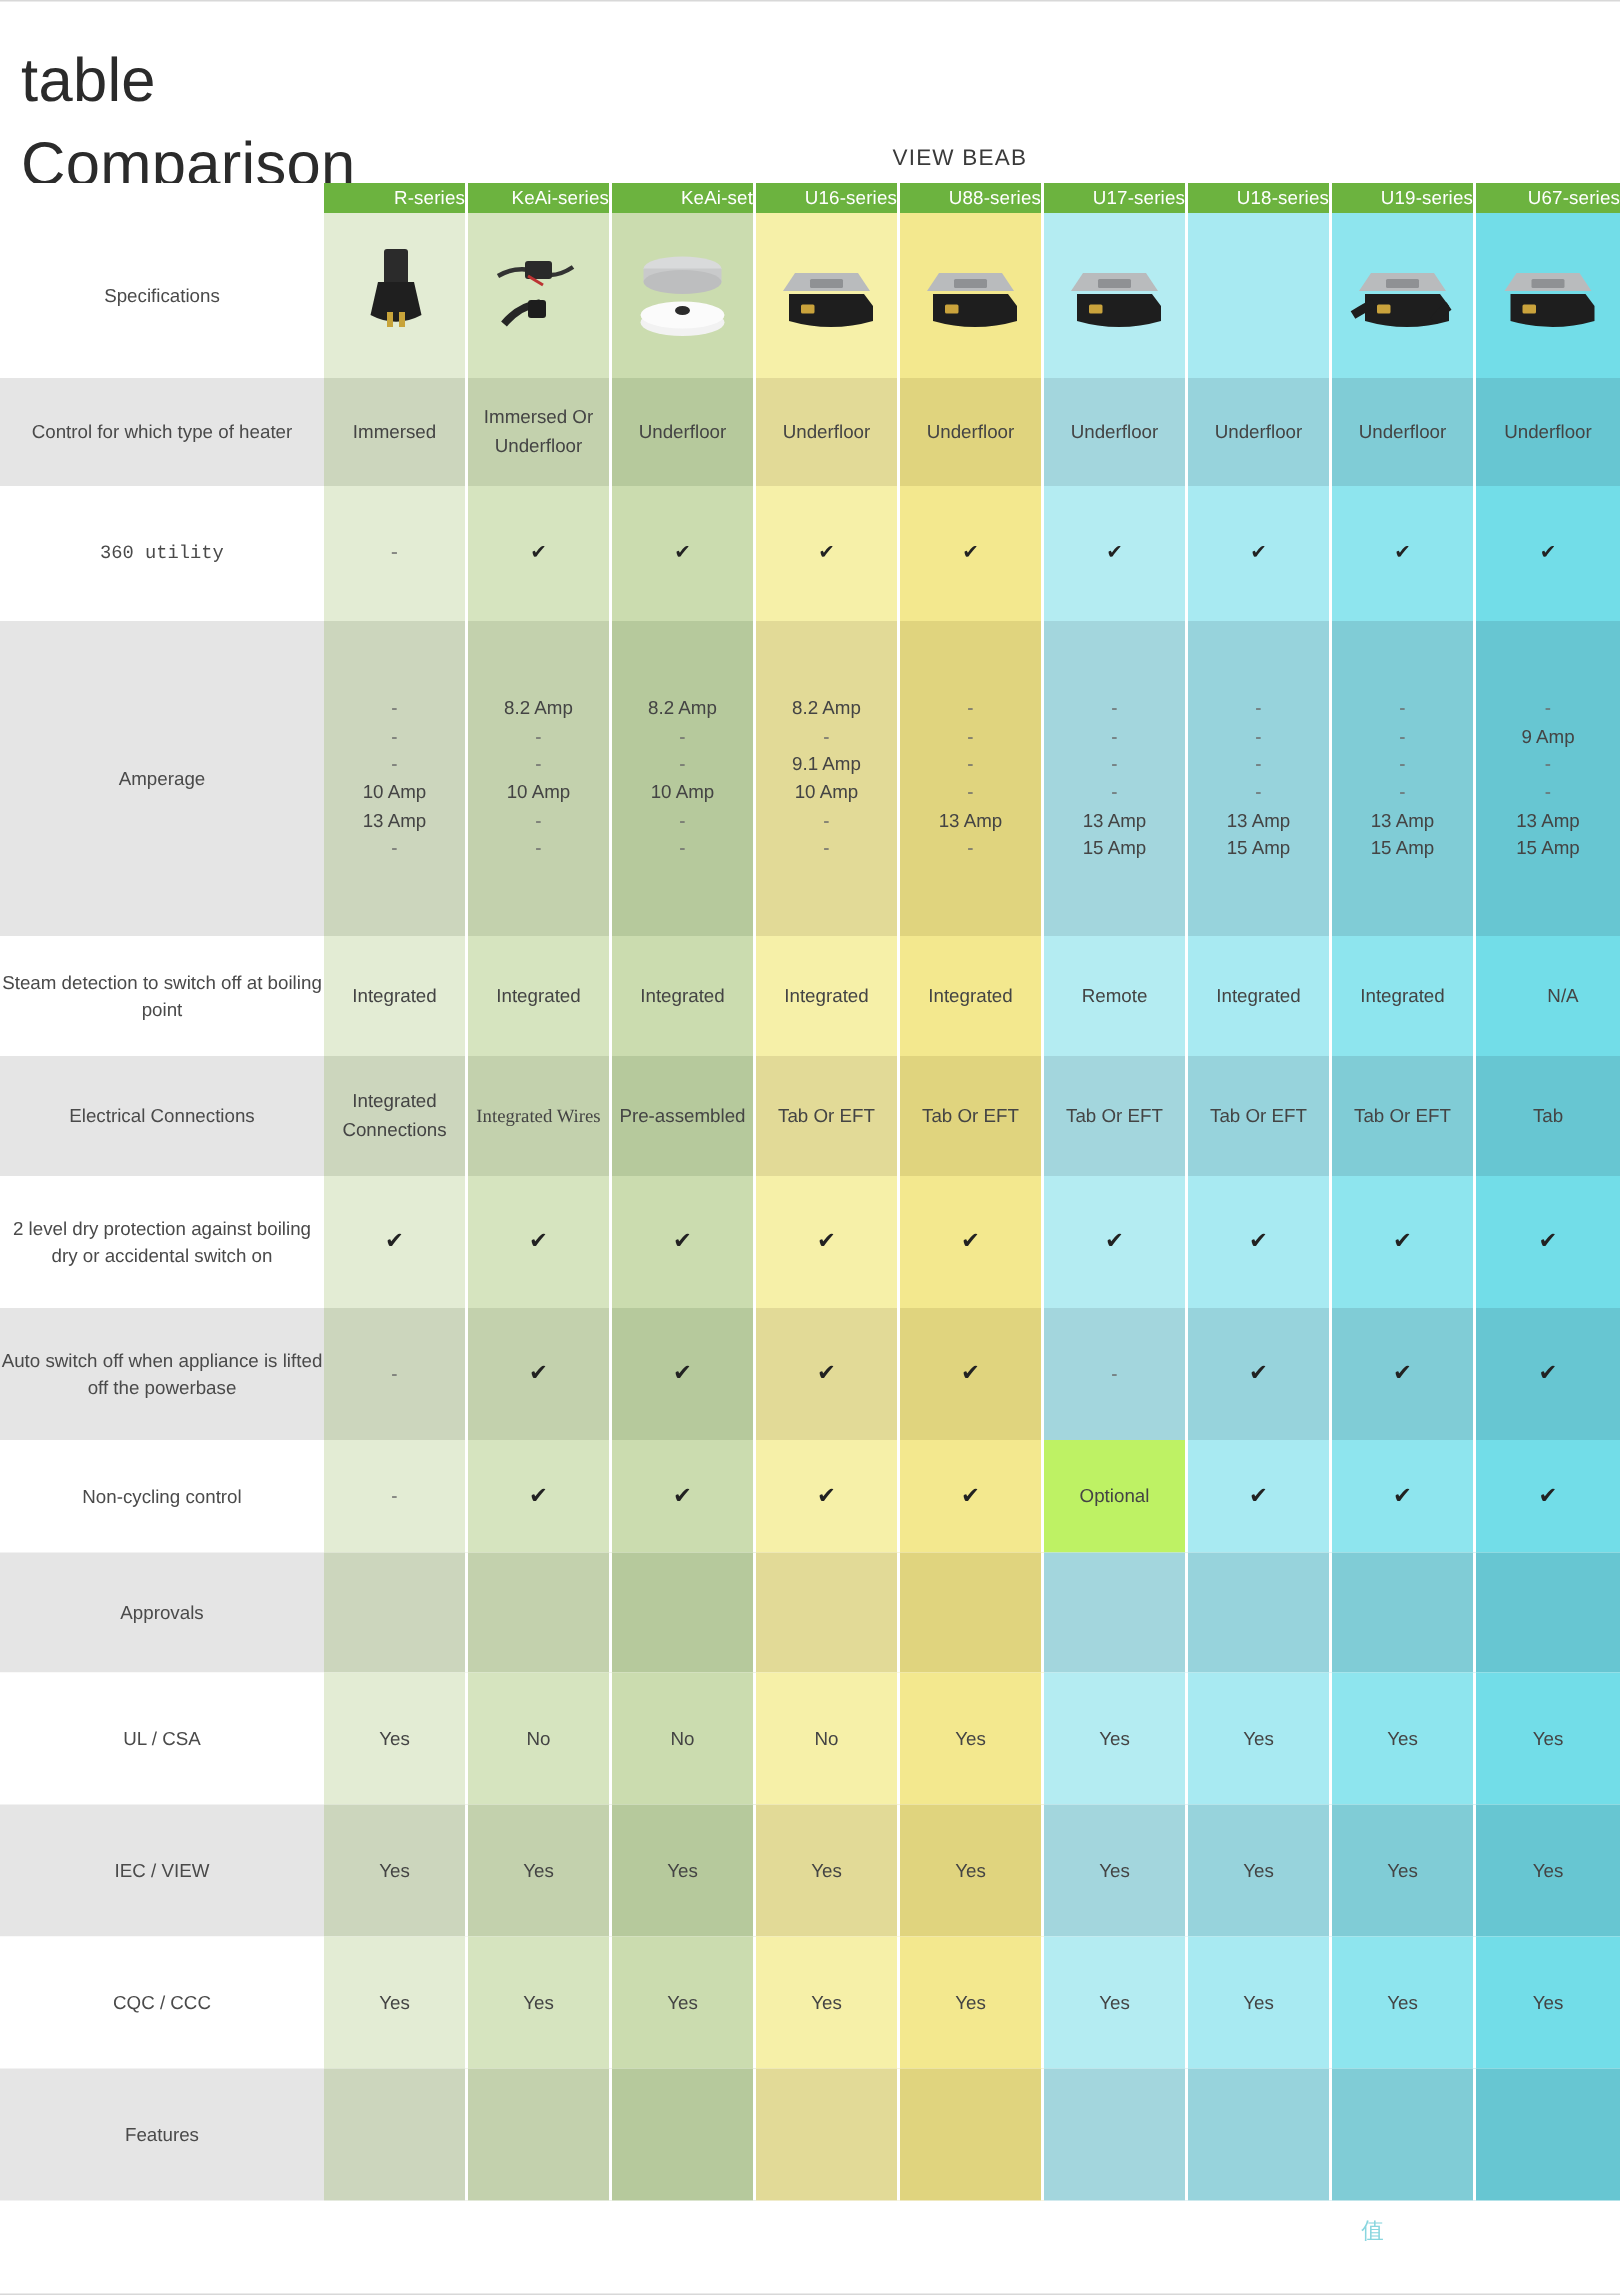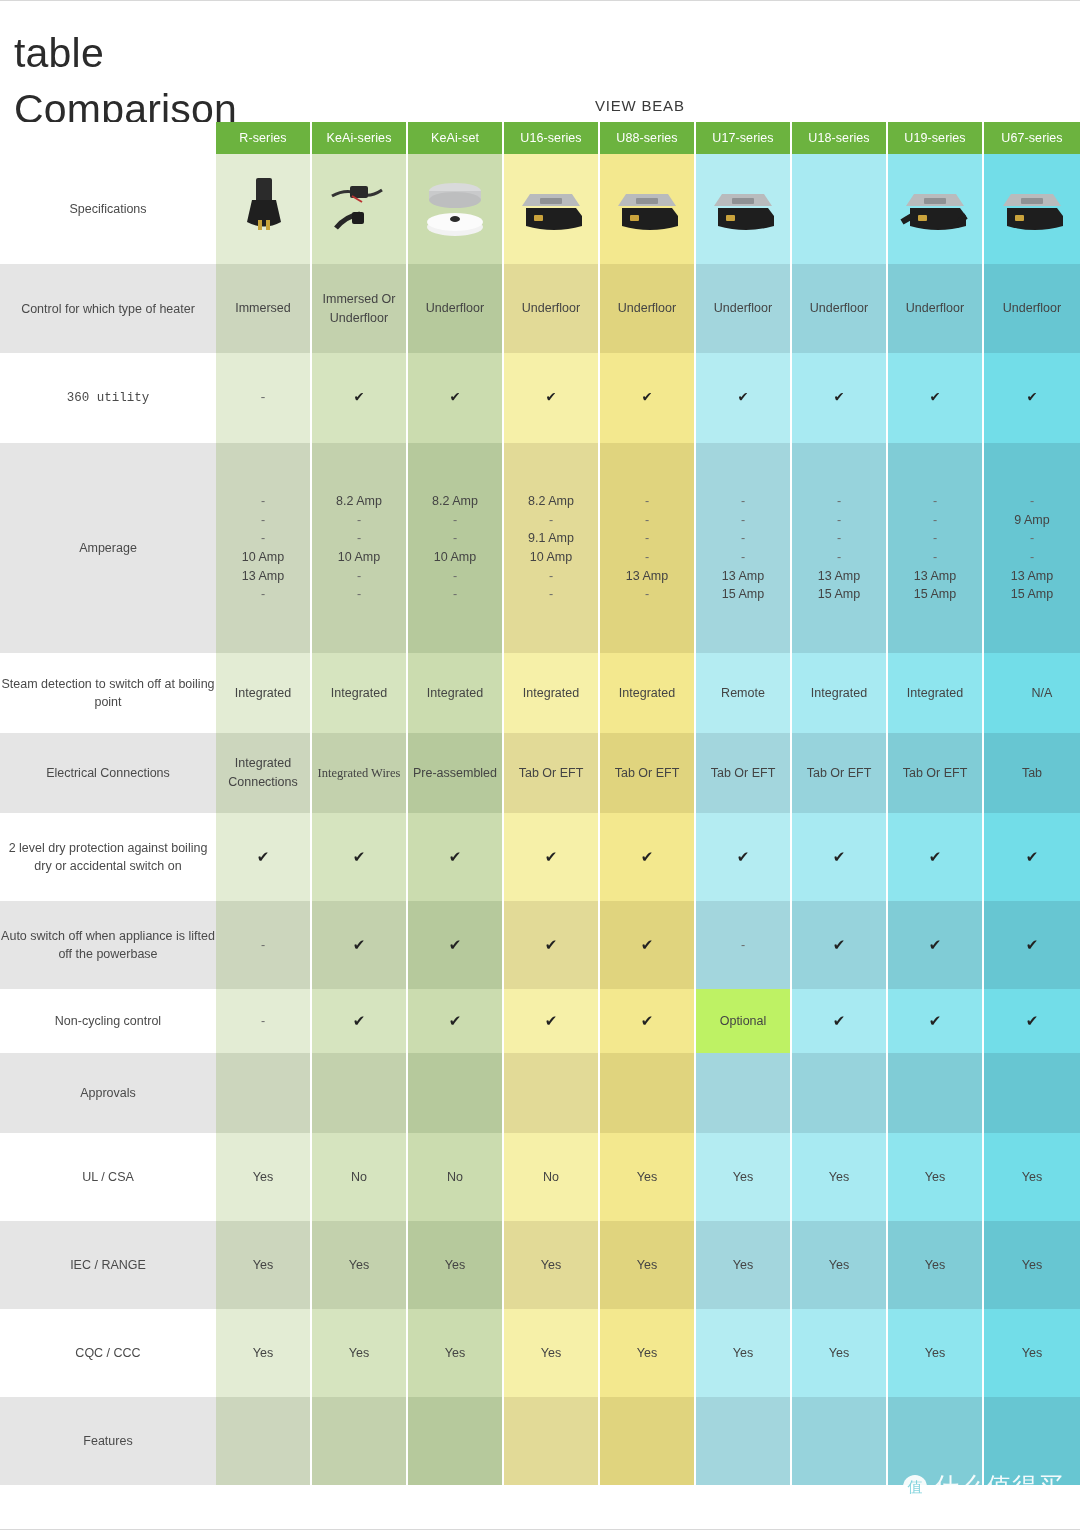--- a/index.html
+++ b/index.html
@@ -55,26 +55,26 @@
     width: 1080px;
     table-layout: fixed;
   }
   table.cmp td, table.cmp th { padding: 0; vertical-align: middle; }
 
   col.lbl  { width: 216px; }
   col.c    { width: 96px; }
 
   
   th.hdr {
-    height: 32px;
+    height: 20px;
     background: #6cb33f;
     color: #ffffff;
     font-size: 12.5px;
     font-weight: 400;
-    text-align: center;
+    text-align: right;
     border-right: 2px solid #ffffff;
     letter-spacing: .1px;
   }
   th.hdr.last { border-right: none; margin-top: 16px; }
   th.hdrblank { background: #ffffff; }
 
   
   td.lab {
     text-align: center;
     font-size: 12.5px;
@@ -238,21 +238,21 @@
               </svg></td>
             <td class="imgcell last" style="background: rgb(114, 221, 232);"><svg width="74" height="70" viewBox="0 0 74 70">
                 <g>
                   <path d="M12 36 h50 l6 8 v10 q-28 8 -56 0 v-10 z" fill="#1e1e1e"></path>
                   <path d="M16 22 h42 l8 12 h-58 z" fill="#b9bbbd"></path>
                   <rect x="26" y="26" width="22" height="6" rx="1" fill="#8f9194"></rect>
                   <rect x="20" y="43" width="9" height="6" rx="1" fill="#caa33c"></rect>
                 </g>
               </svg></td>
           </tr>
-          <tr class="alt" style="height: 89px; margin-top: 14px;">
+          <tr class="alt" style="height: 72px; margin-top: 14px;">
             <td class="lab">Control for which type of heater</td>
             <td class="cell" style="background: rgb(204, 214, 189);">Immersed</td>
             <td class="cell" style="background: rgb(195, 209, 173);">
               <div>Immersed Or</div>
               <div>Underfloor</div>
             </td>
             <td class="cell" style="background: rgb(182, 201, 156);">Underfloor</td>
             <td class="cell" style="background: rgb(226, 218, 151);">Underfloor</td>
             <td class="cell" style="background: rgb(224, 212, 126);">Underfloor</td>
             <td class="cell" style="background: rgb(163, 214, 221);">Underfloor</td>
@@ -409,21 +409,21 @@
             <td class="cell" style="background: rgb(204, 214, 189);"><span class="dash">-</span></td>
             <td class="cell" style="background: rgb(195, 209, 173);"><span class="chk">✔</span></td>
             <td class="cell" style="background: rgb(182, 201, 156);"><span class="chk">✔</span></td>
             <td class="cell" style="background: rgb(226, 218, 151);"><span class="chk">✔</span></td>
             <td class="cell" style="background: rgb(224, 212, 126);"><span class="chk">✔</span></td>
             <td class="cell" style="background: rgb(163, 214, 221);"><span class="dash">-</span></td>
             <td class="cell" style="background: rgb(151, 211, 220);"><span class="chk">✔</span></td>
             <td class="cell" style="background: rgb(128, 204, 214);"><span class="chk">✔</span></td>
             <td class="cell last" style="background: rgb(103, 198, 210);"><span class="chk">✔</span></td>
           </tr>
-          <tr class="norm" style="height: 64px;">
+          <tr class="norm" style="height: 75px;">
             <td class="lab">Non-cycling control</td>
             <td class="cell" style="background: rgb(227, 236, 212);"><span class="dash">-</span></td>
             <td class="cell" style="background: rgb(214, 228, 191);"><span class="chk">✔</span></td>
             <td class="cell" style="background: rgb(203, 220, 175);"><span class="chk">✔</span></td>
             <td class="cell" style="background: rgb(246, 240, 168);"><span class="chk">✔</span></td>
             <td class="cell" style="background: rgb(243, 232, 142);"><span class="chk">✔</span></td>
             <td class="cell" style="background: #bef264;">Optional</td>
             <td class="cell" style="background: rgb(168, 234, 242);"><span class="chk">✔</span></td>
             <td class="cell" style="background: rgb(142, 229, 238);"><span class="chk">✔</span></td>
             <td class="cell last" style="background: rgb(114, 221, 232);"><span class="chk">✔</span></td>
@@ -446,21 +446,21 @@
             <td class="cell" style="background: rgb(214, 228, 191);">No</td>
             <td class="cell" style="background: rgb(203, 220, 175);">No</td>
             <td class="cell" style="background: rgb(246, 240, 168);">No</td>
             <td class="cell" style="background: rgb(243, 232, 142);">Yes</td>
             <td class="cell" style="background: rgb(180, 236, 242);">Yes</td>
             <td class="cell" style="background: rgb(168, 234, 242);">Yes</td>
             <td class="cell" style="background: rgb(142, 229, 238);">Yes</td>
             <td class="cell last" style="background: rgb(114, 221, 232);">Yes</td>
           </tr>
           <tr class="alt" style="height: 88px;">
-            <td class="lab">IEC / RANGE</td>
+            <td class="lab">IEC / VIEW</td>
             <td class="cell" style="background: rgb(204, 214, 189);">Yes</td>
             <td class="cell" style="background: rgb(195, 209, 173);">Yes</td>
             <td class="cell" style="background: rgb(182, 201, 156);">Yes</td>
             <td class="cell" style="background: rgb(226, 218, 151);">Yes</td>
             <td class="cell" style="background: rgb(224, 212, 126);">Yes</td>
             <td class="cell" style="background: rgb(163, 214, 221);">Yes</td>
             <td class="cell" style="background: rgb(151, 211, 220);">Yes</td>
             <td class="cell" style="background: rgb(128, 204, 214);">Yes</td>
             <td class="cell last" style="background: rgb(103, 198, 210);">Yes</td>
           </tr>

